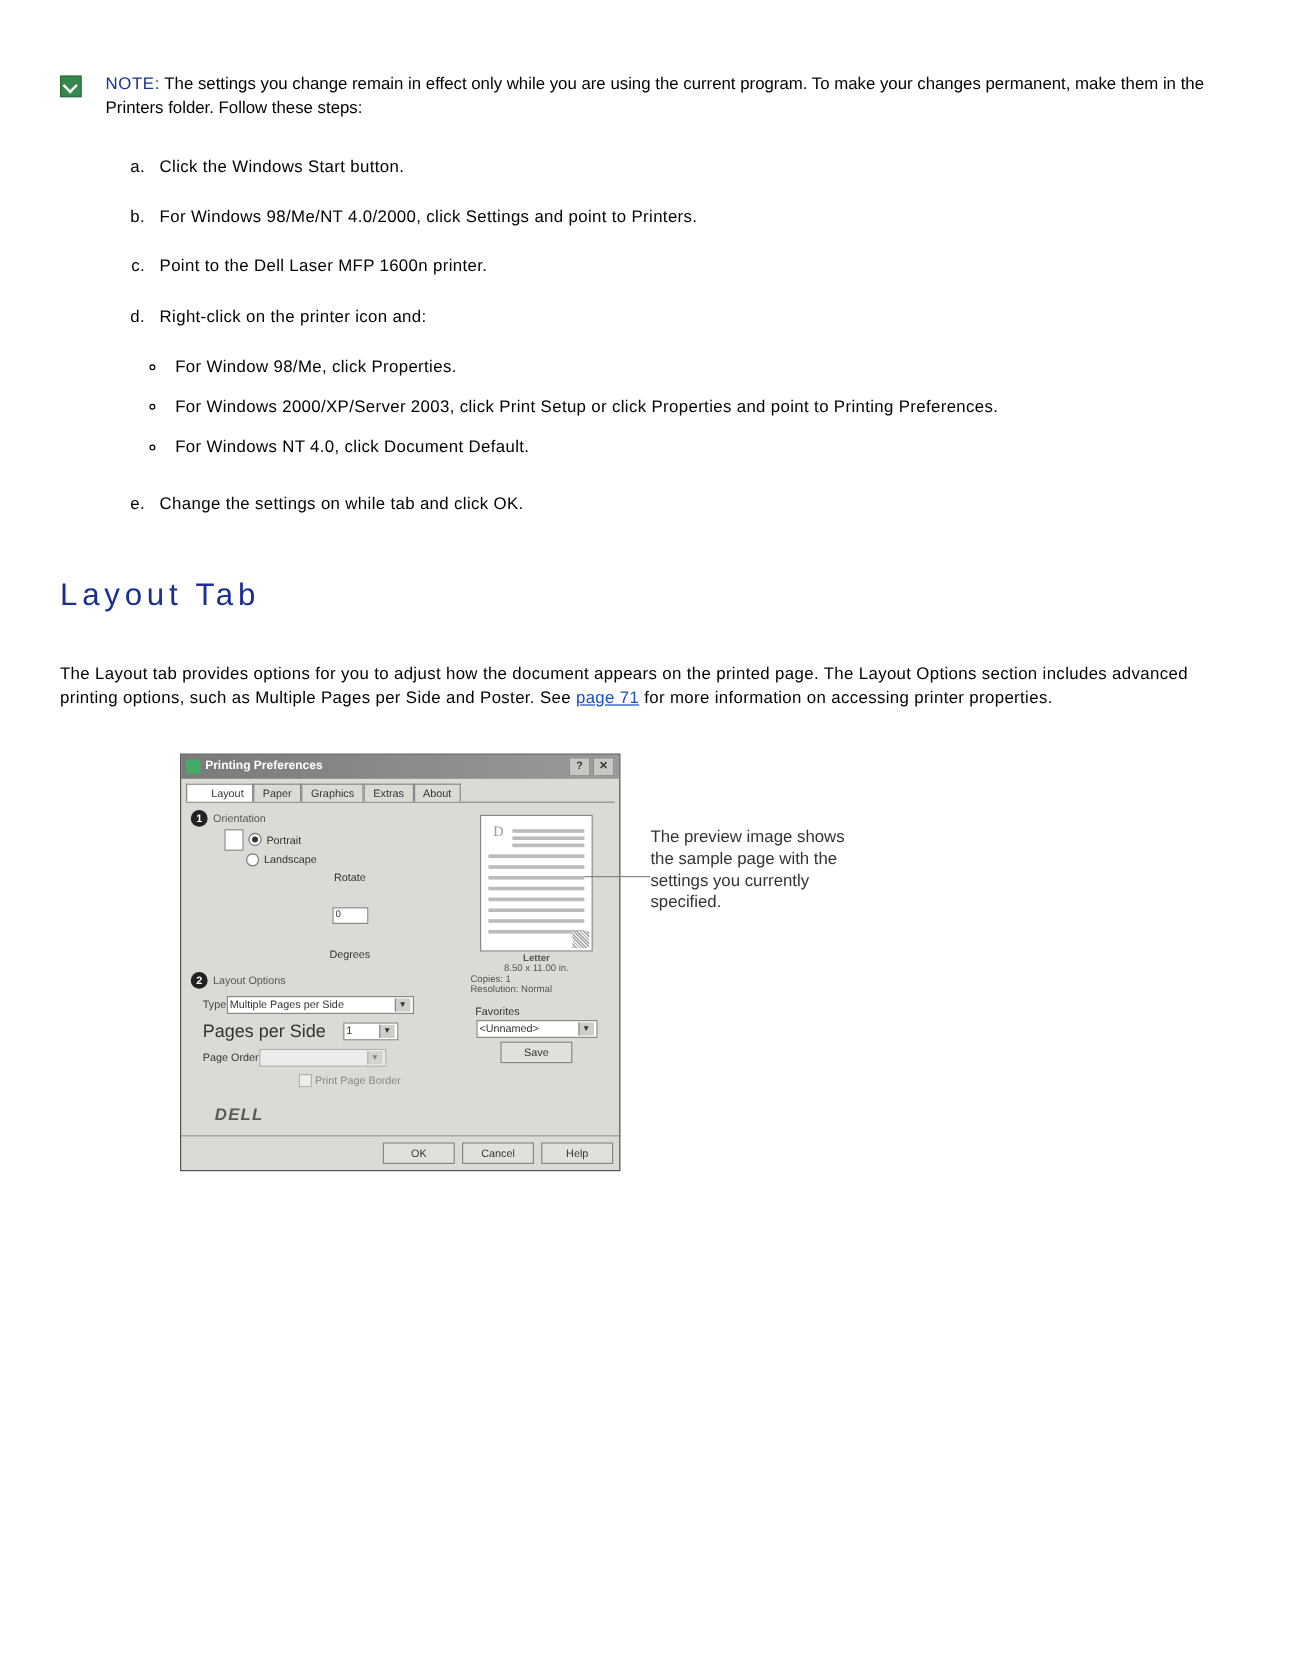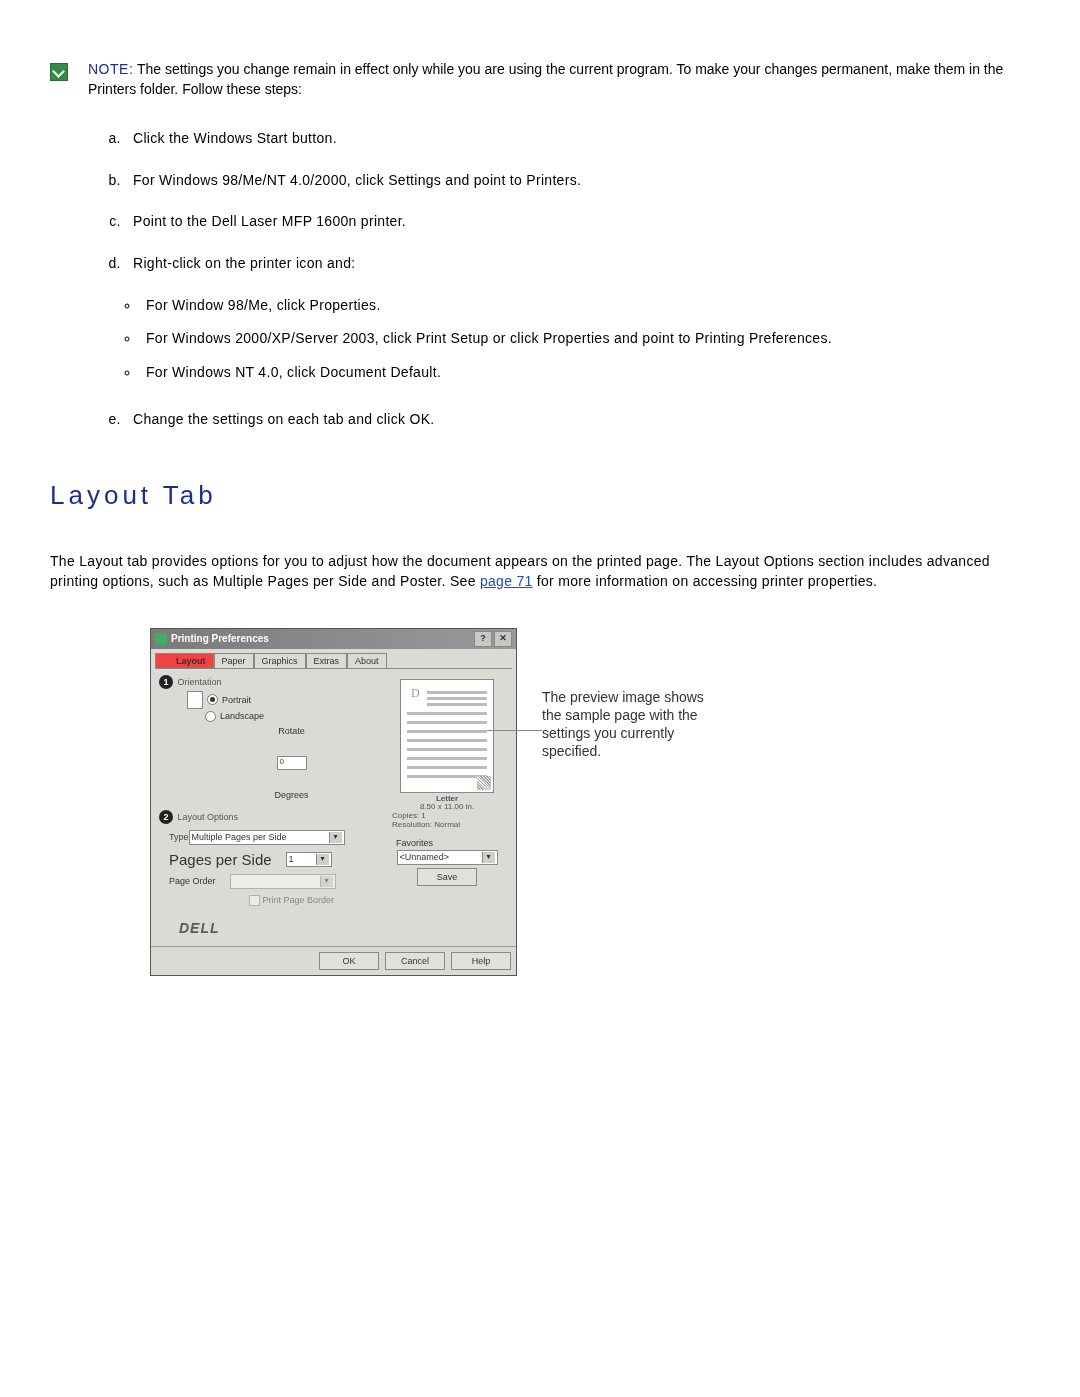--- a/index.html
+++ b/index.html
@@ -145,22 +145,22 @@
   }
   .tab {
     padding: 2px 7px;
     border: 1px solid #888;
     border-bottom: none;
     background: #dcdad5;
     margin-right: 0;
     font-size: 9px;
   }
   .tab.active {
-    background: #ef4444;
-    font-weight: bold;
+    background: #ffffff;
+    font-weight: normal;
     padding-left: 20px;
   }
   .content-row {
     display: flex;
   }
   .left-col {
     width: 225px;
     padding: 2px 4px;
   }
   .right-col {
@@ -367,21 +367,21 @@
     <li><span>Right-click on the printer icon and:</span></li>
   </ol>
 
   <ul class="circle-list">
     <li><span>For Window 98/Me, click Properties.</span></li>
     <li><span>For Windows 2000/XP/Server 2003, click Print Setup or click Properties and point to Printing Preferences.</span></li>
     <li><span>For Windows NT 4.0, click Document Default.</span></li>
   </ul>
 
   <ol class="letter-list" start="5">
-    <li><span>Change the settings on each tab and click OK.</span></li>
+    <li><span>Change the settings on while tab and click OK.</span></li>
   </ol>
 
   <h2 class="section-heading">Layout Tab</h2>
 
   <p class="body-para">
     <span>The Layout tab provides options for you to adjust how the document appears on the printed page. The Layout Options section includes advanced printing options, such as Multiple Pages per Side and Poster. See </span><a class="link">page 71</a><span> for more information on accessing printer properties.</span>
   </p>
 
   <div class="screenshot-wrap">
 
@@ -439,21 +439,21 @@
               </div>
 
               <div style="display:flex;align-items:center;margin-top:6px;gap:14px;margin-left:10px;">
                 <span style="font-size:15px">Pages per Side</span>
                 <div class="combo" style="width:40px">
                   <span>1</span>
                   <span class="arr">▾</span>
                 </div>
               </div>
 
-              <div style="display:flex;align-items:center;margin-top:6px;gap:14px;margin-left:10px;">
+              <div style="display:flex;align-items:center;margin-top:6px;gap:0;margin-left:10px;">
                 <span style="font-size:9px">Page Order</span>
                 <div class="combo" style="width:100px;opacity:.5">
                   <span></span>
                   <span class="arr">▾</span>
                 </div>
               </div>
 
               <div style="margin-left:90px;margin-top:6px;opacity:.5;font-size:9px">
                 <span style="display:inline-block;width:9px;height:9px;border:1px solid #888;background:#fff;vertical-align:middle"></span>
                 <span>Print Page Border</span>

